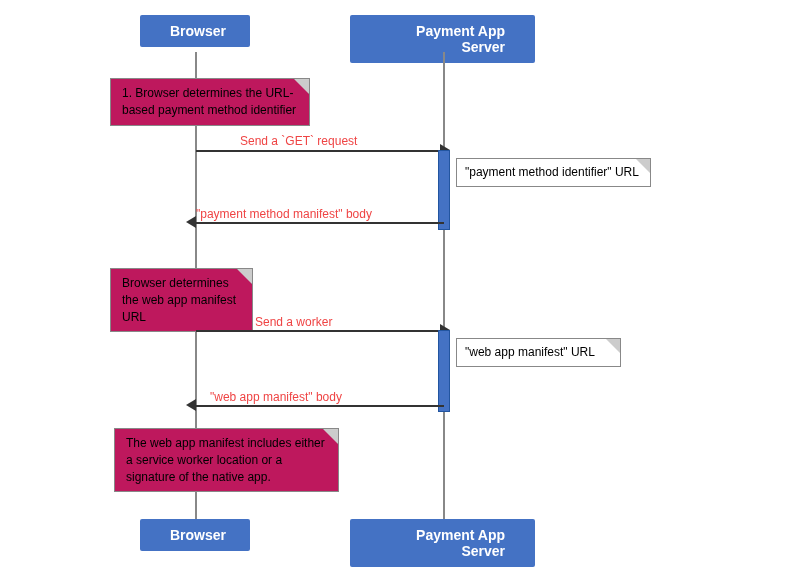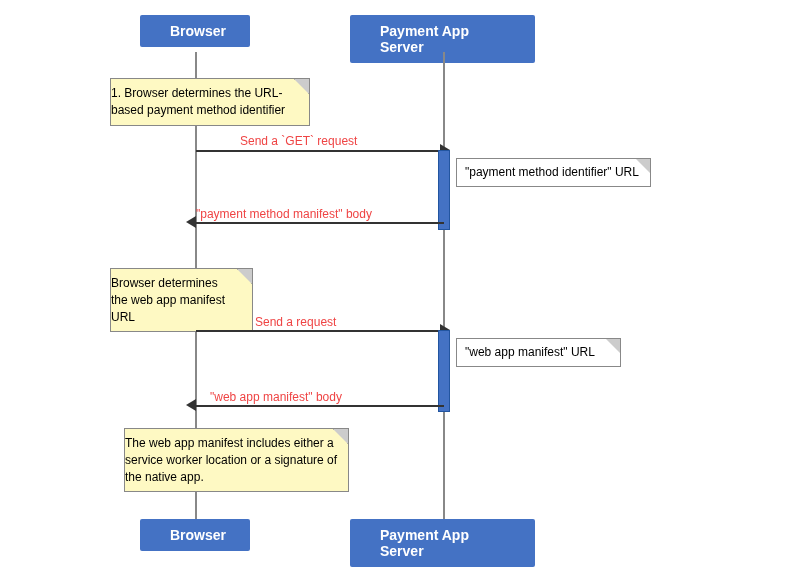--- a/index.html
+++ b/index.html
@@ -16,21 +16,21 @@
       width: 800px;
       height: 587px;
     }
     
     .lifeline-box {
       position: absolute;
       background: #4472C4;
       color: #fff;
       font-weight: bold;
       font-size: 14px;
-      text-align: left;
+      text-align: right;
       padding: 8px 30px;
       border-radius: 2px;
     }
     
     .lifeline-line {
       position: absolute;
       width: 2px;
       background: #888;
       border-left: 2px dashed #888;
     }
@@ -61,25 +61,25 @@
       position: absolute;
       width: 0;
       height: 0;
       border-top: 6px solid transparent;
       border-bottom: 6px solid transparent;
       border-right: 10px solid #333;
     }
     
     .note-box {
       position: absolute;
-      background: #fef9c3;
+      background: #be185d;
       border: 1px solid #888;
       font-size: 12px;
       color: #000;
-      padding: 6px 0;
+      padding: 6px 11px;
       line-height: 1.4;
     }
     .note-box::after {
       content: '';
       position: absolute;
       top: 0;
       right: 0;
       width: 14px;
       height: 14px;
       background: #ccc;
@@ -149,34 +149,34 @@
 
   <div class="note-box" style="left: 110px; top: 268px; width: 143px;">
     <span>Browser determines<br>the web app manifest URL</span>
   </div>
 
   <div style="position:absolute; top:330px; left:196px; width:248px; height:2px; background:#333;"></div>
   <div class="arrowhead-right" style="top:324px; left:440px;"></div>
 
   <div class="activation-bar" style="left: 438px; top: 330px; height: 82px;"></div>
   <div class="arrow-label" style="top:315px; left:255px;">
-    <span>Send a request</span>
+    <span>Send a worker</span>
   </div>
 
   <div class="note-box-right" style="left: 456px; top: 338px; width: 165px; padding: 5px 8px;">
     <span>"web app manifest" URL</span>
   </div>
 
   <div style="position:absolute; top:405px; left:196px; width:248px; height:2px; background:#333;"></div>
   <div class="arrowhead-left" style="top:399px; left:186px;"></div>
   <div class="arrow-label" style="top:390px; left:210px;">
     <span>"web app manifest" body</span>
   </div>
 
-  <div class="note-box" style="left: 124px; top: 428px; width: 225px;">
+  <div class="note-box" style="left: 114px; top: 428px; width: 225px;">
     <span>The web app manifest includes either a service worker location or a signature of the native app.</span>
   </div>
 
   <div class="lifeline-box" style="left: 140px; top: 519px; width: 110px;">
     <span>Browser</span>
   </div>
   <div class="lifeline-box" style="left: 350px; top: 519px; width: 185px;">
     <span>Payment App Server</span>
   </div>
 

